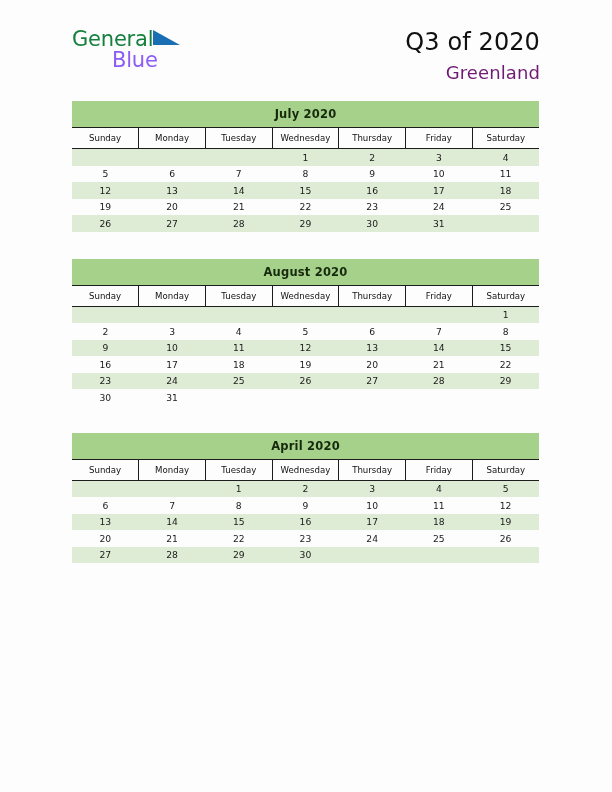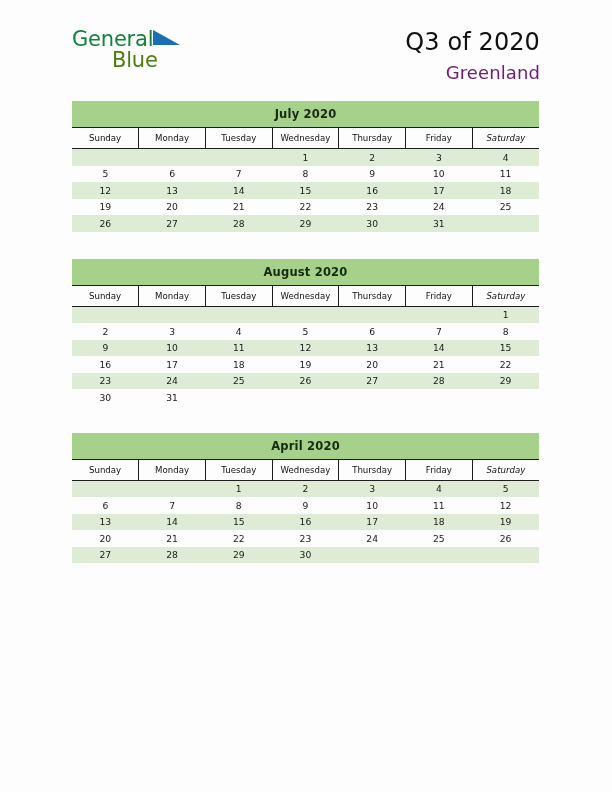--- a/index.html
+++ b/index.html
@@ -45,21 +45,21 @@
     display: inline-block;
     vertical-align: top;
     width: 28px;
     height: 19px;
     margin-left: 0px;
     margin-top: 1px;
   }
   .logo-row2 {
     display: block;
     font-size: 21px;
-    color: #4d7c0f;
+    color: #8b5cf6;
     margin-top: -1px;
     padding-left: 40px;
     letter-spacing: -0.2px;
   }
 
   .title-block {
     position: absolute;
     right: 72px;
     top: 28px;
     text-align: right;
@@ -111,21 +111,21 @@
     font-weight: normal;
     color: #111111;
     text-align: center;
     padding: 5px 0 5px 0;
     background: #fdfdfd;
     border-bottom: 1.6px solid #1d1d1d;
     border-left: 1px solid #4d7c0f;
     border-right: 1px solid #1d1d1d;
   }
   .dow-row th:first-child { border-left: none; }
-  .dow-row th:last-child  { border-right: none; font-style: italic; }
+  .dow-row th:last-child  { border-right: none; }
 
   
   .dow-row th {
     position: relative;
   }
 
   td.day {
     font-size: 9.2px;
     color: #1a1a1a;
     text-align: center;

